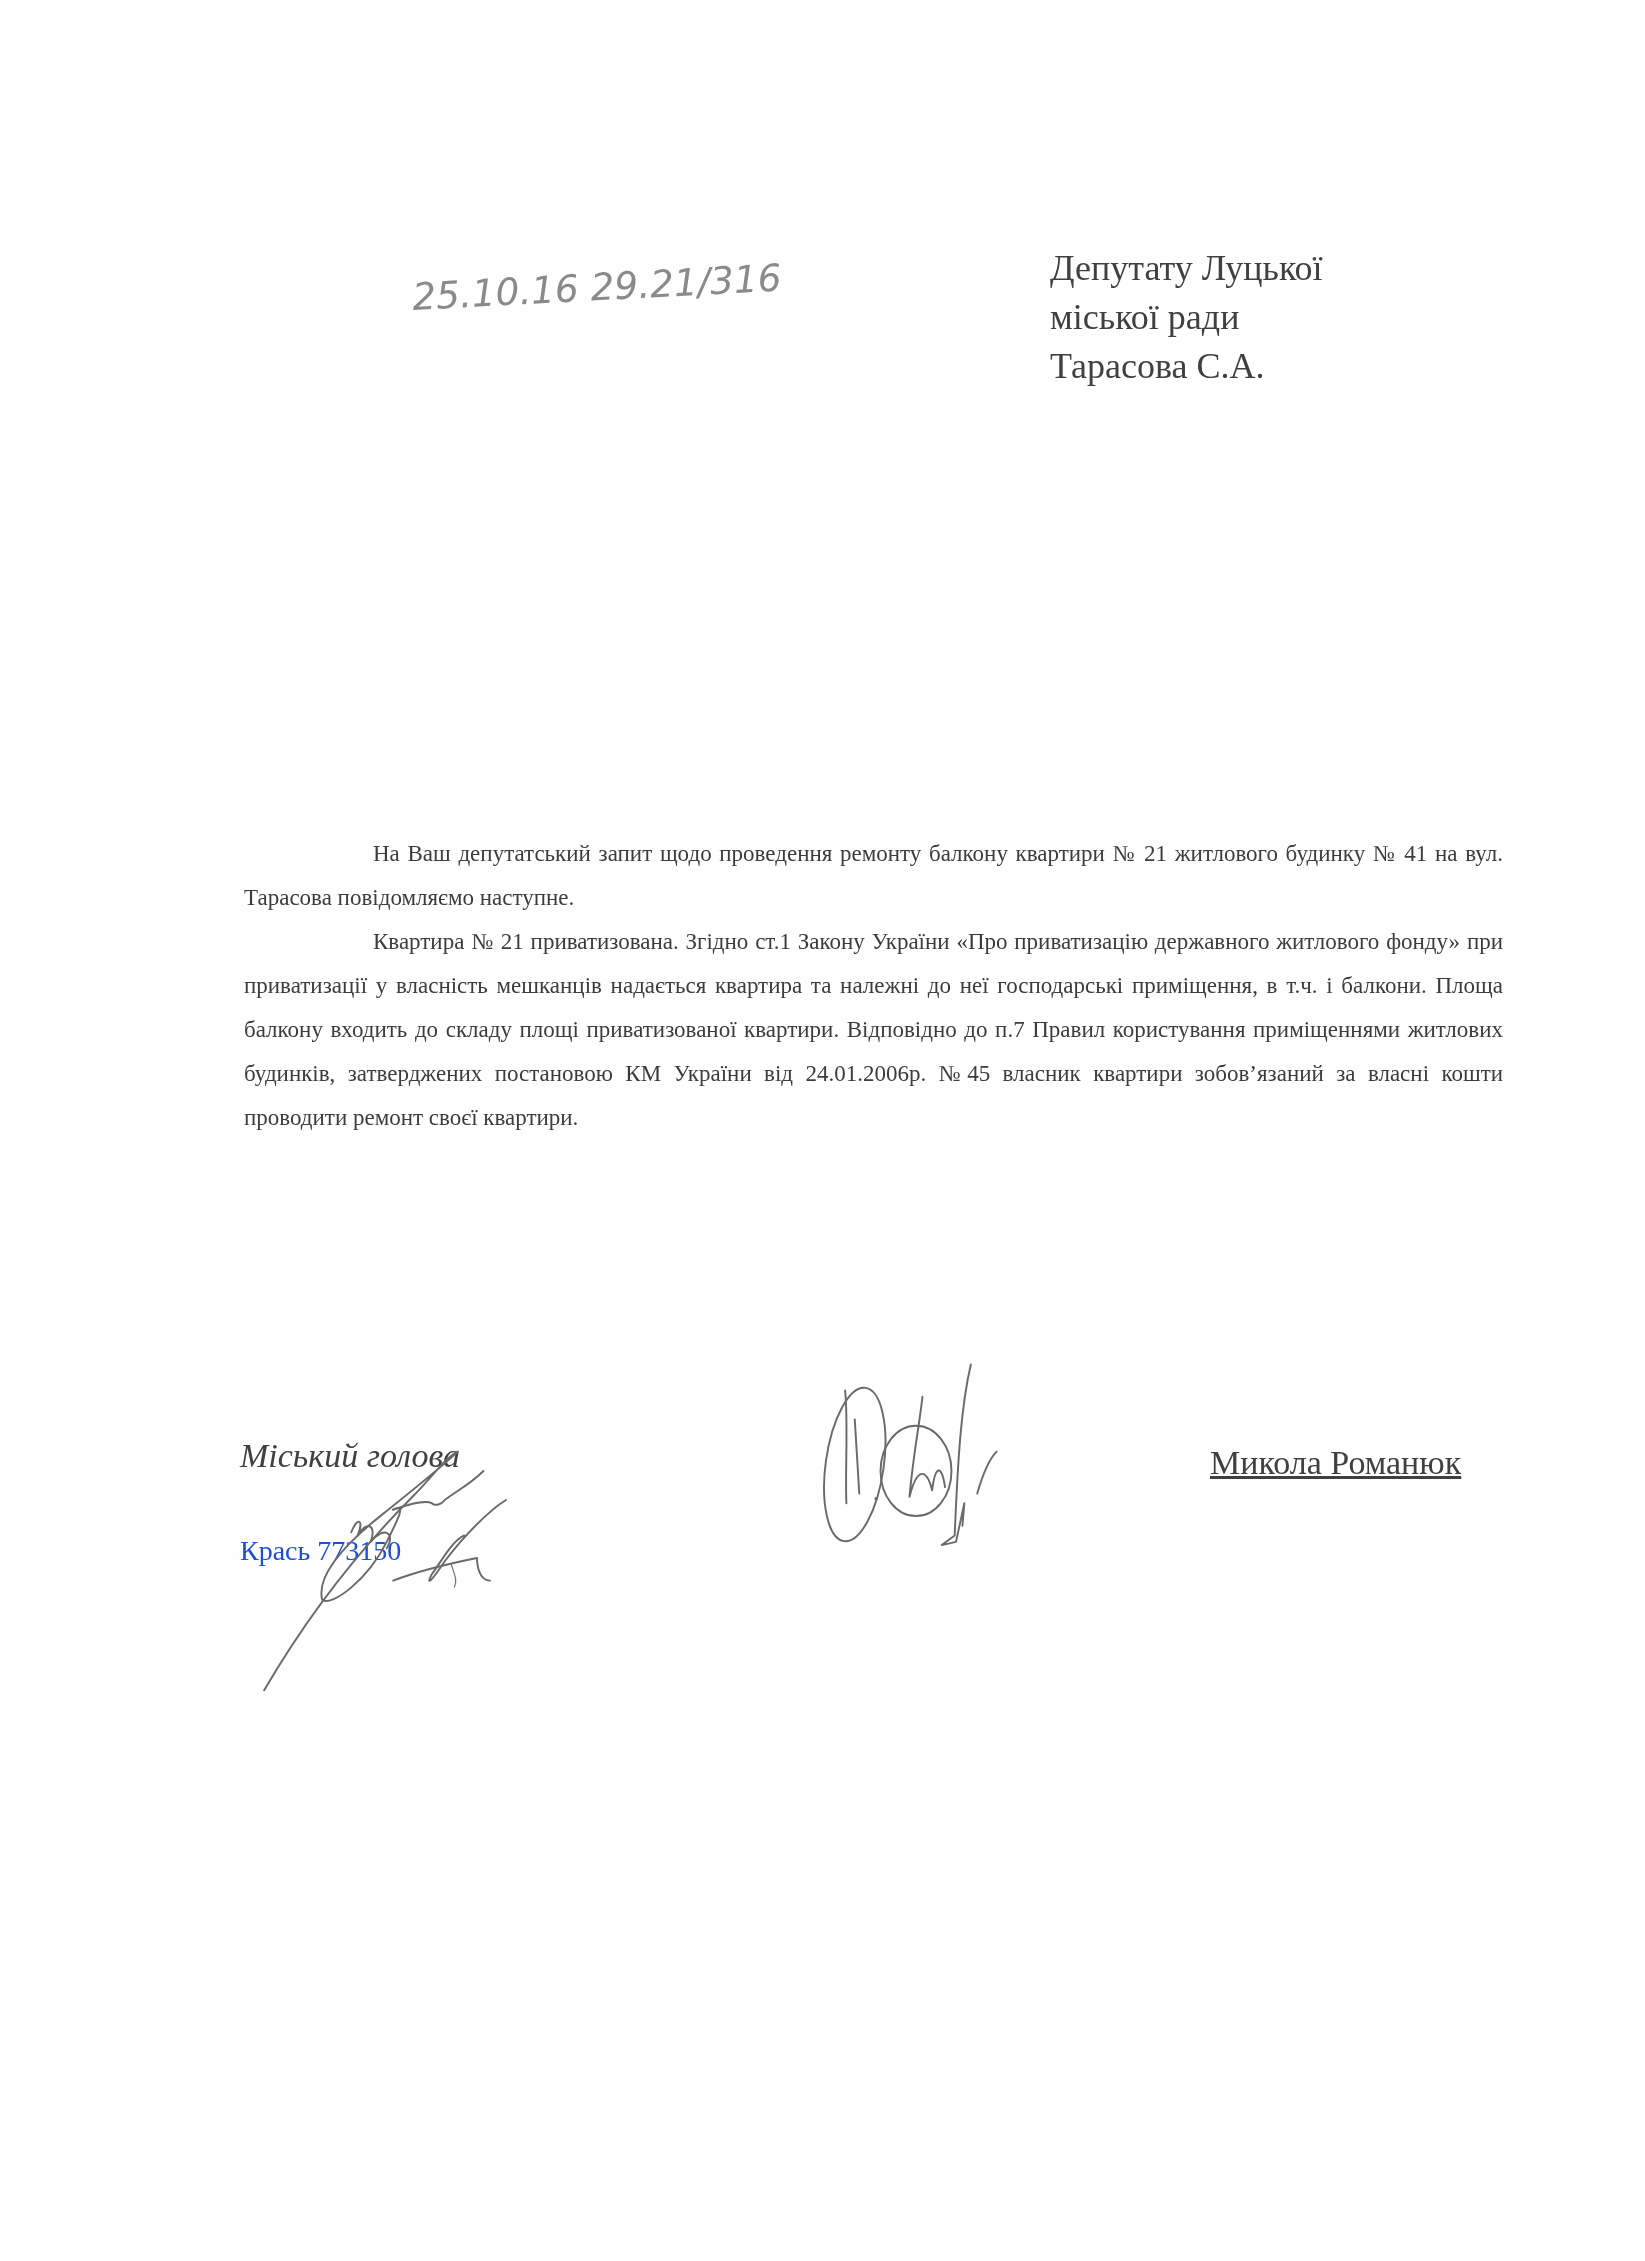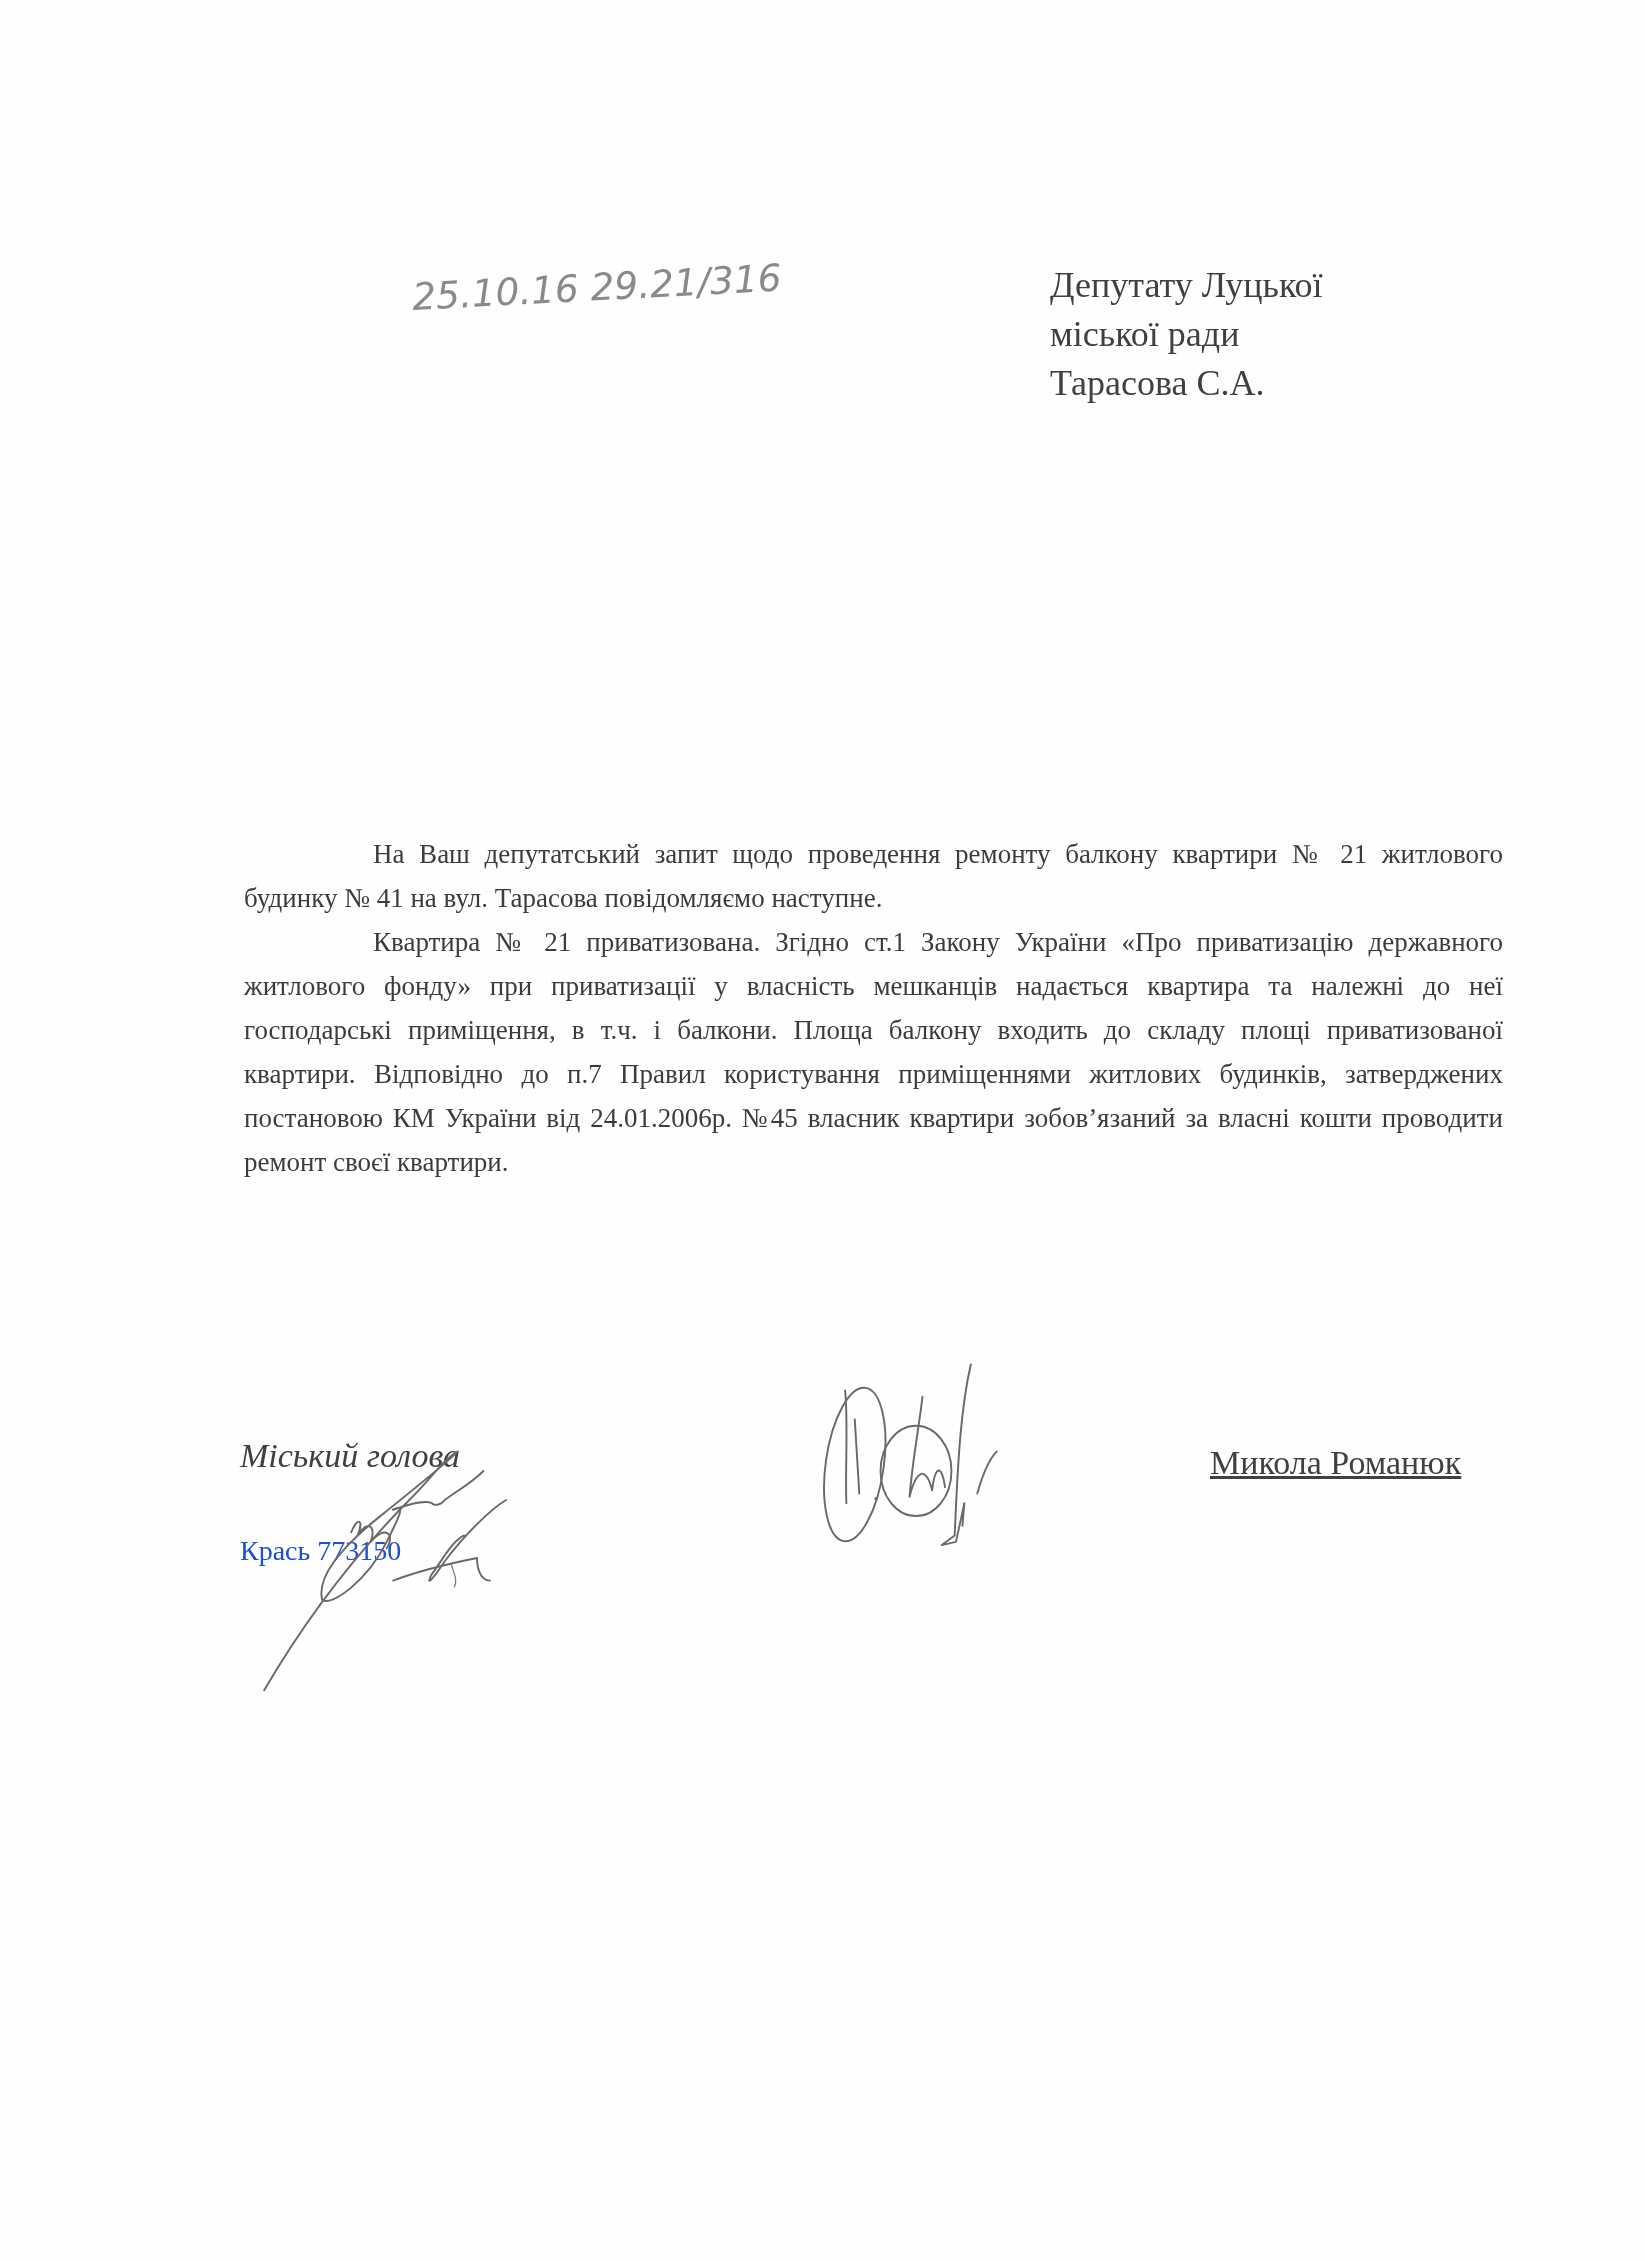--- a/index.html
+++ b/index.html
@@ -3,26 +3,26 @@
   <meta charset="utf-8">
   <style>
     html, body { margin: 0; padding: 0; background: #ffffff; }
     body { width: 1645px; height: 2261px; position: relative; overflow: hidden;
            font-family: "Liberation Serif", "DejaVu Serif", serif; color: #3a3a3a; }
     .page { position: absolute; left: 0; top: 0; width: 1645px; height: 2261px; background: #fefefe; }
 
     .reg-number { position: absolute; left: 406px; top: 255px; width: 400px; height: 71px; }
     .reg-number svg { width: 100%; height: 100%; }
 
-    .addressee { position: absolute; left: 1050px; top: 261px; font-size: 36px; line-height: 49px; color: #404040; }
+    .addressee { position: absolute; left: 1050px; top: 244px; font-size: 36px; line-height: 49px; color: #404040; }
     .addressee div { white-space: nowrap; }
 
     .subject { position: absolute; left: 240px; top: 694px; font-size: 35px; line-height: 45px; color: #3e3e3e; white-space: nowrap; }
 
-    .body-text { position: absolute; left: 244px; top: 832px; width: 1259px; font-size: 27px; line-height: 44px;
+    .body-text { position: absolute; left: 244px; top: 832px; width: 1259px; font-size: 23px; line-height: 44px;
                  text-align: justify; color: #3c3c3c; }
     .body-text p { margin: 0; text-indent: 129px; }
     .body-text p.p2 { margin-top: 0; }
 
     .position-title { position: absolute; left: 240px; top: 1435px; font-size: 34px; line-height: 41px; color: #404040; white-space: nowrap; font-style: italic; }
     .executor { position: absolute; left: 240px; top: 1533px; font-size: 28px; line-height: 36px; color: #1d4ed8; white-space: nowrap; }
     .signatory-name { position: absolute; left: 1210px; top: 1442px; font-size: 34px; line-height: 41px; color: #404040; white-space: nowrap; text-decoration: underline; }
 
     .signature { position: absolute; }
     .signature svg { width: 100%; height: 100%; overflow: visible; }

